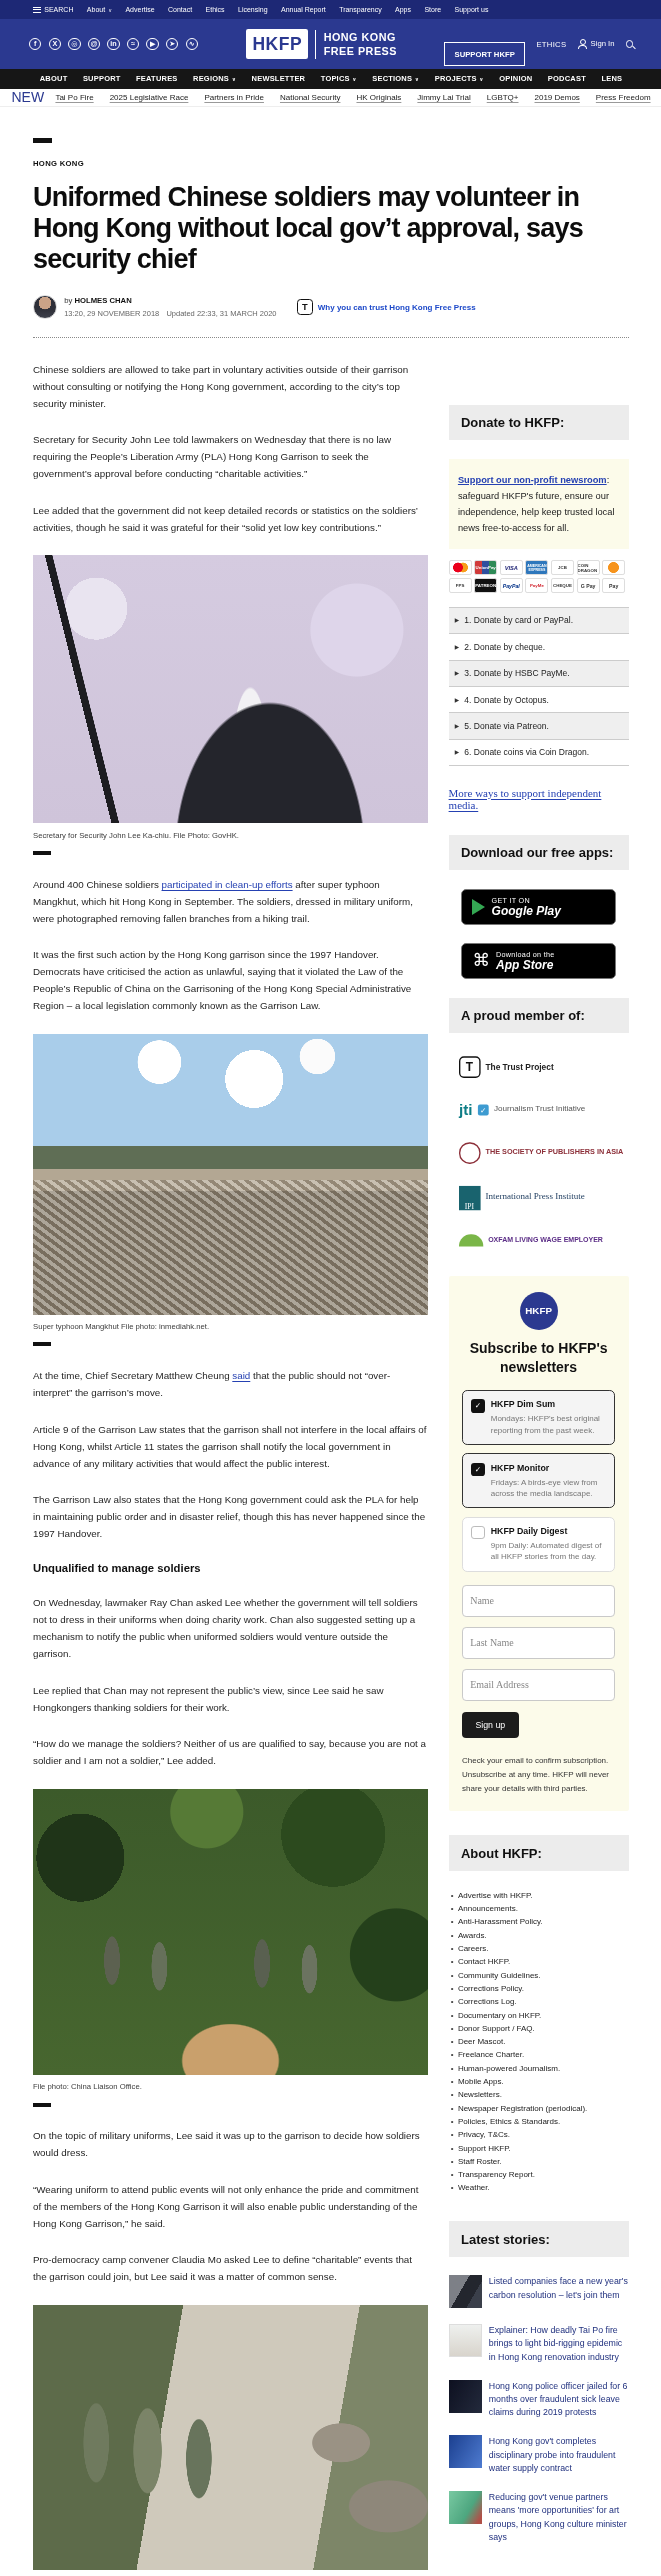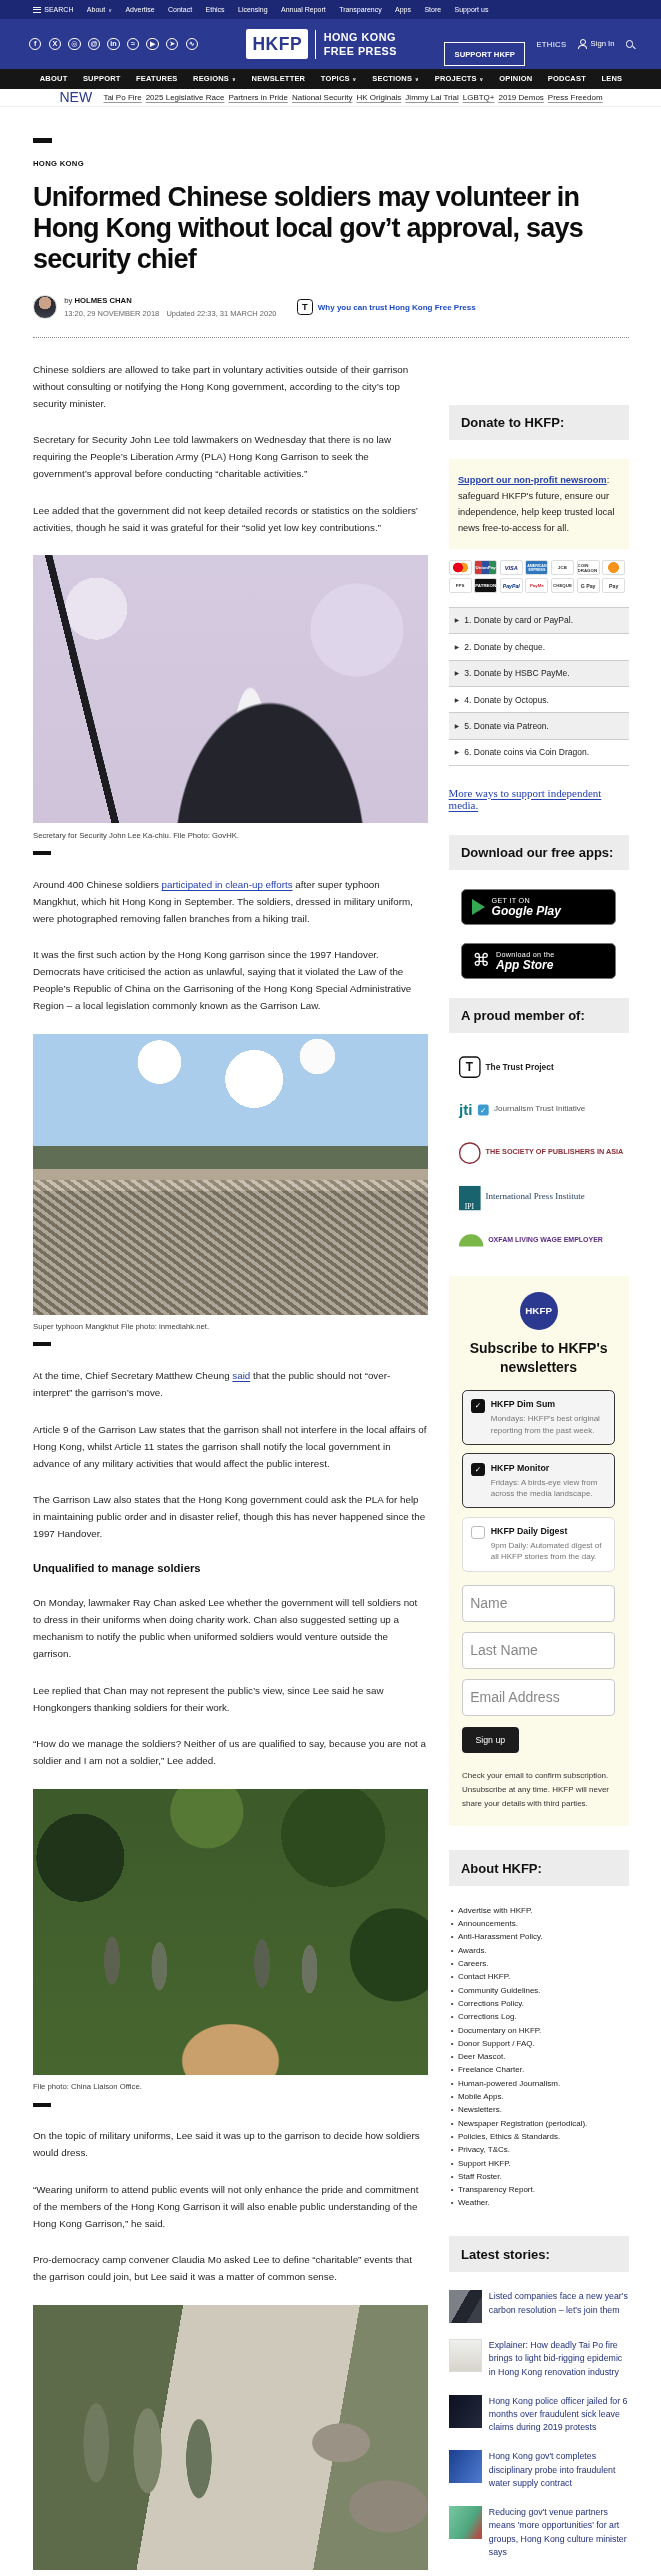--- a/index.html
+++ b/index.html
@@ -150,21 +150,21 @@
   .nl-box { background:#fcfbea; border-radius:2.1px; padding:15.5px 13.4px; margin-bottom:24px; }
   .nl-logo { width:38px; height:38px; border-radius:50%; background:#2b3990; color:#fff; font-weight:bold; font-size:9.8px; display:flex; align-items:center; justify-content:center; margin:0 auto 9.3px; }
   .nl-title { text-align:center; font-size:14px; font-weight:bold; color:#111; line-height:1.35; margin-bottom:13.4px; }
   .nl-card { background:#f4f4f4; border:1px solid #333; border-radius:5.2px; padding:8.2px; display:flex; gap:6.2px; margin-bottom:8.2px; cursor:pointer; }
   .nl-card.off { background:#fff; border:0.5px solid #ddd; }
   .cb { width:13.4px; height:13.4px; border-radius:3.1px; flex:none; display:flex; align-items:center; justify-content:center; font-size:7.7px; }
   .cb.cb-on { background:#111; color:#fff; }
   .cb.cb-off { background:#fff; border:1px solid #bbb; color:transparent; }
   .nl-name { font-weight:bold; font-size:8.8px; color:#111; margin-bottom:4.1px; }
   .nl-desc { font-size:8px; color:#777; line-height:11.3px; }
-  .nl-input { width:100%; border:0.5px solid #c9c9c9; border-radius:4.1px; background:#fff; padding:9.3px 7.2px; font-family:Liberation Sans, sans-serif; font-size:14px; color:#333; margin:5.2px 0; }
+  .nl-input { width:100%; border:0.5px solid #c9c9c9; border-radius:4.1px; background:#fff; padding:9.3px 7.2px; font-family:Liberation Serif, serif; font-size:10px; color:#333; margin:5.2px 0; }
   .nl-input::placeholder { color:#888; }
   .nl-signup { background:#1c1c1c; color:#fff; border:none; border-radius:4.1px; font-family:inherit; font-size:8.8px; padding:8.2px 13.4px; margin:6.2px 0 15.5px; cursor:pointer; }
   .nl-fine { font-size:8px; color:#333; line-height:14px; }
 
   .about-list { list-style:none; margin:0 0 26px; }
   .about-list li { font-size:8px; color:#222; padding:1.5px 0 1.5px 9.3px; position:relative; line-height:10.3px; cursor:pointer; }
   .about-list li::before { content:'•'; position:absolute; left:2.1px; color:#444; }
 
   .story { display:flex; gap:7.2px; margin-bottom:15.5px; cursor:pointer; }
   .story .thumb { width:33px; height:33px; flex:none; }
@@ -335,21 +335,21 @@
     </span>
 
     <span class="n-item">
       <span>LENS</span>
 
     </span>
   </nav>
 
 <div class="ticker">
   <span class="new">NEW</span>
-  <span style="display:flex;gap:4px;align-items:flex-end;">
+  <span style="display:flex;gap:16px;align-items:flex-end;">
 
   <a class="tk-item">Tai Po Fire</a>
       <a class="tk-item">2025 Legislative Race</a>
       <a class="tk-item">Partners in Pride</a>
       <a class="tk-item">National Security</a>
       <a class="tk-item">HK Originals</a>
       <a class="tk-item">Jimmy Lai Trial</a>
       <a class="tk-item">LGBTQ+</a>
       <a class="tk-item">2019 Demos</a>
       <a class="tk-item">Press Freedom</a>
@@ -395,21 +395,21 @@
           <p class="body"><span>It was the first such action by the Hong Kong garrison since the 1997 Handover. Democrats have criticised the action as unlawful, saying that it violated the Law of the People’s Republic of China on the Garrisoning of the Hong Kong Special Administrative Region – a local legislation commonly known as the Garrison Law.</span></p>
   <div>
     <div class="photo photo-2"></div>
     <div class="photo-caption">Super typhoon Mangkhut File photo: inmediahk.net.</div>
     <div class="cap-bar"></div>
   </div>
 <p class="body"><span>At the time, Chief Secretary Matthew Cheung </span><a class="body-link">said</a><span> that the public should not “over-interpret” the garrison’s move.</span></p>
           <p class="body"><span>Article 9 of the Garrison Law states that the garrison shall not interfere in the local affairs of Hong Kong, whilst Article 11 states the garrison shall notify the local government in advance of any military activities that would affect the public interest.</span></p>
           <p class="body"><span>The Garrison Law also states that the Hong Kong government could ask the PLA for help in maintaining public order and in disaster relief, though this has never happened since the 1997 Handover.</span></p>
           <h2 class="subhead">Unqualified to manage soldiers</h2>
-          <p class="body"><span>On Monday, lawmaker Ray Chan asked Lee whether the government will tell soldiers not to dress in their uniforms when doing charity work. Chan also suggested setting up a mechanism to notify the public when uniformed soldiers would venture outside the garrison.</span></p>
+          <p class="body"><span>On Wednesday, lawmaker Ray Chan asked Lee whether the government will tell soldiers not to dress in their uniforms when doing charity work. Chan also suggested setting up a mechanism to notify the public when uniformed soldiers would venture outside the garrison.</span></p>
           <p class="body"><span>Lee replied that Chan may not represent the public’s view, since Lee said he saw Hongkongers thanking soldiers for their work.</span></p>
           <p class="body"><span>“How do we manage the soldiers? Neither of us are qualified to say, because you are not a soldier and I am not a soldier,” Lee added.</span></p>
   <div>
     <div class="photo photo-3"></div>
     <div class="photo-caption">File photo: China Liaison Office.</div>
     <div class="cap-bar"></div>
   </div>
 <p class="body"><span>On the topic of military uniforms, Lee said it was up to the garrison to decide how soldiers would dress.</span></p>
           <p class="body"><span>“Wearing uniform to attend public events will not only enhance the pride and commitment of the members of the Hong Kong Garrison it will also enable public understanding of the Hong Kong Garrison,” he said.</span></p>
           <p class="body"><span>Pro-democracy camp convener Claudia Mo asked Lee to define “charitable” events that the garrison could join, but Lee said it was a matter of common sense.</span></p>

